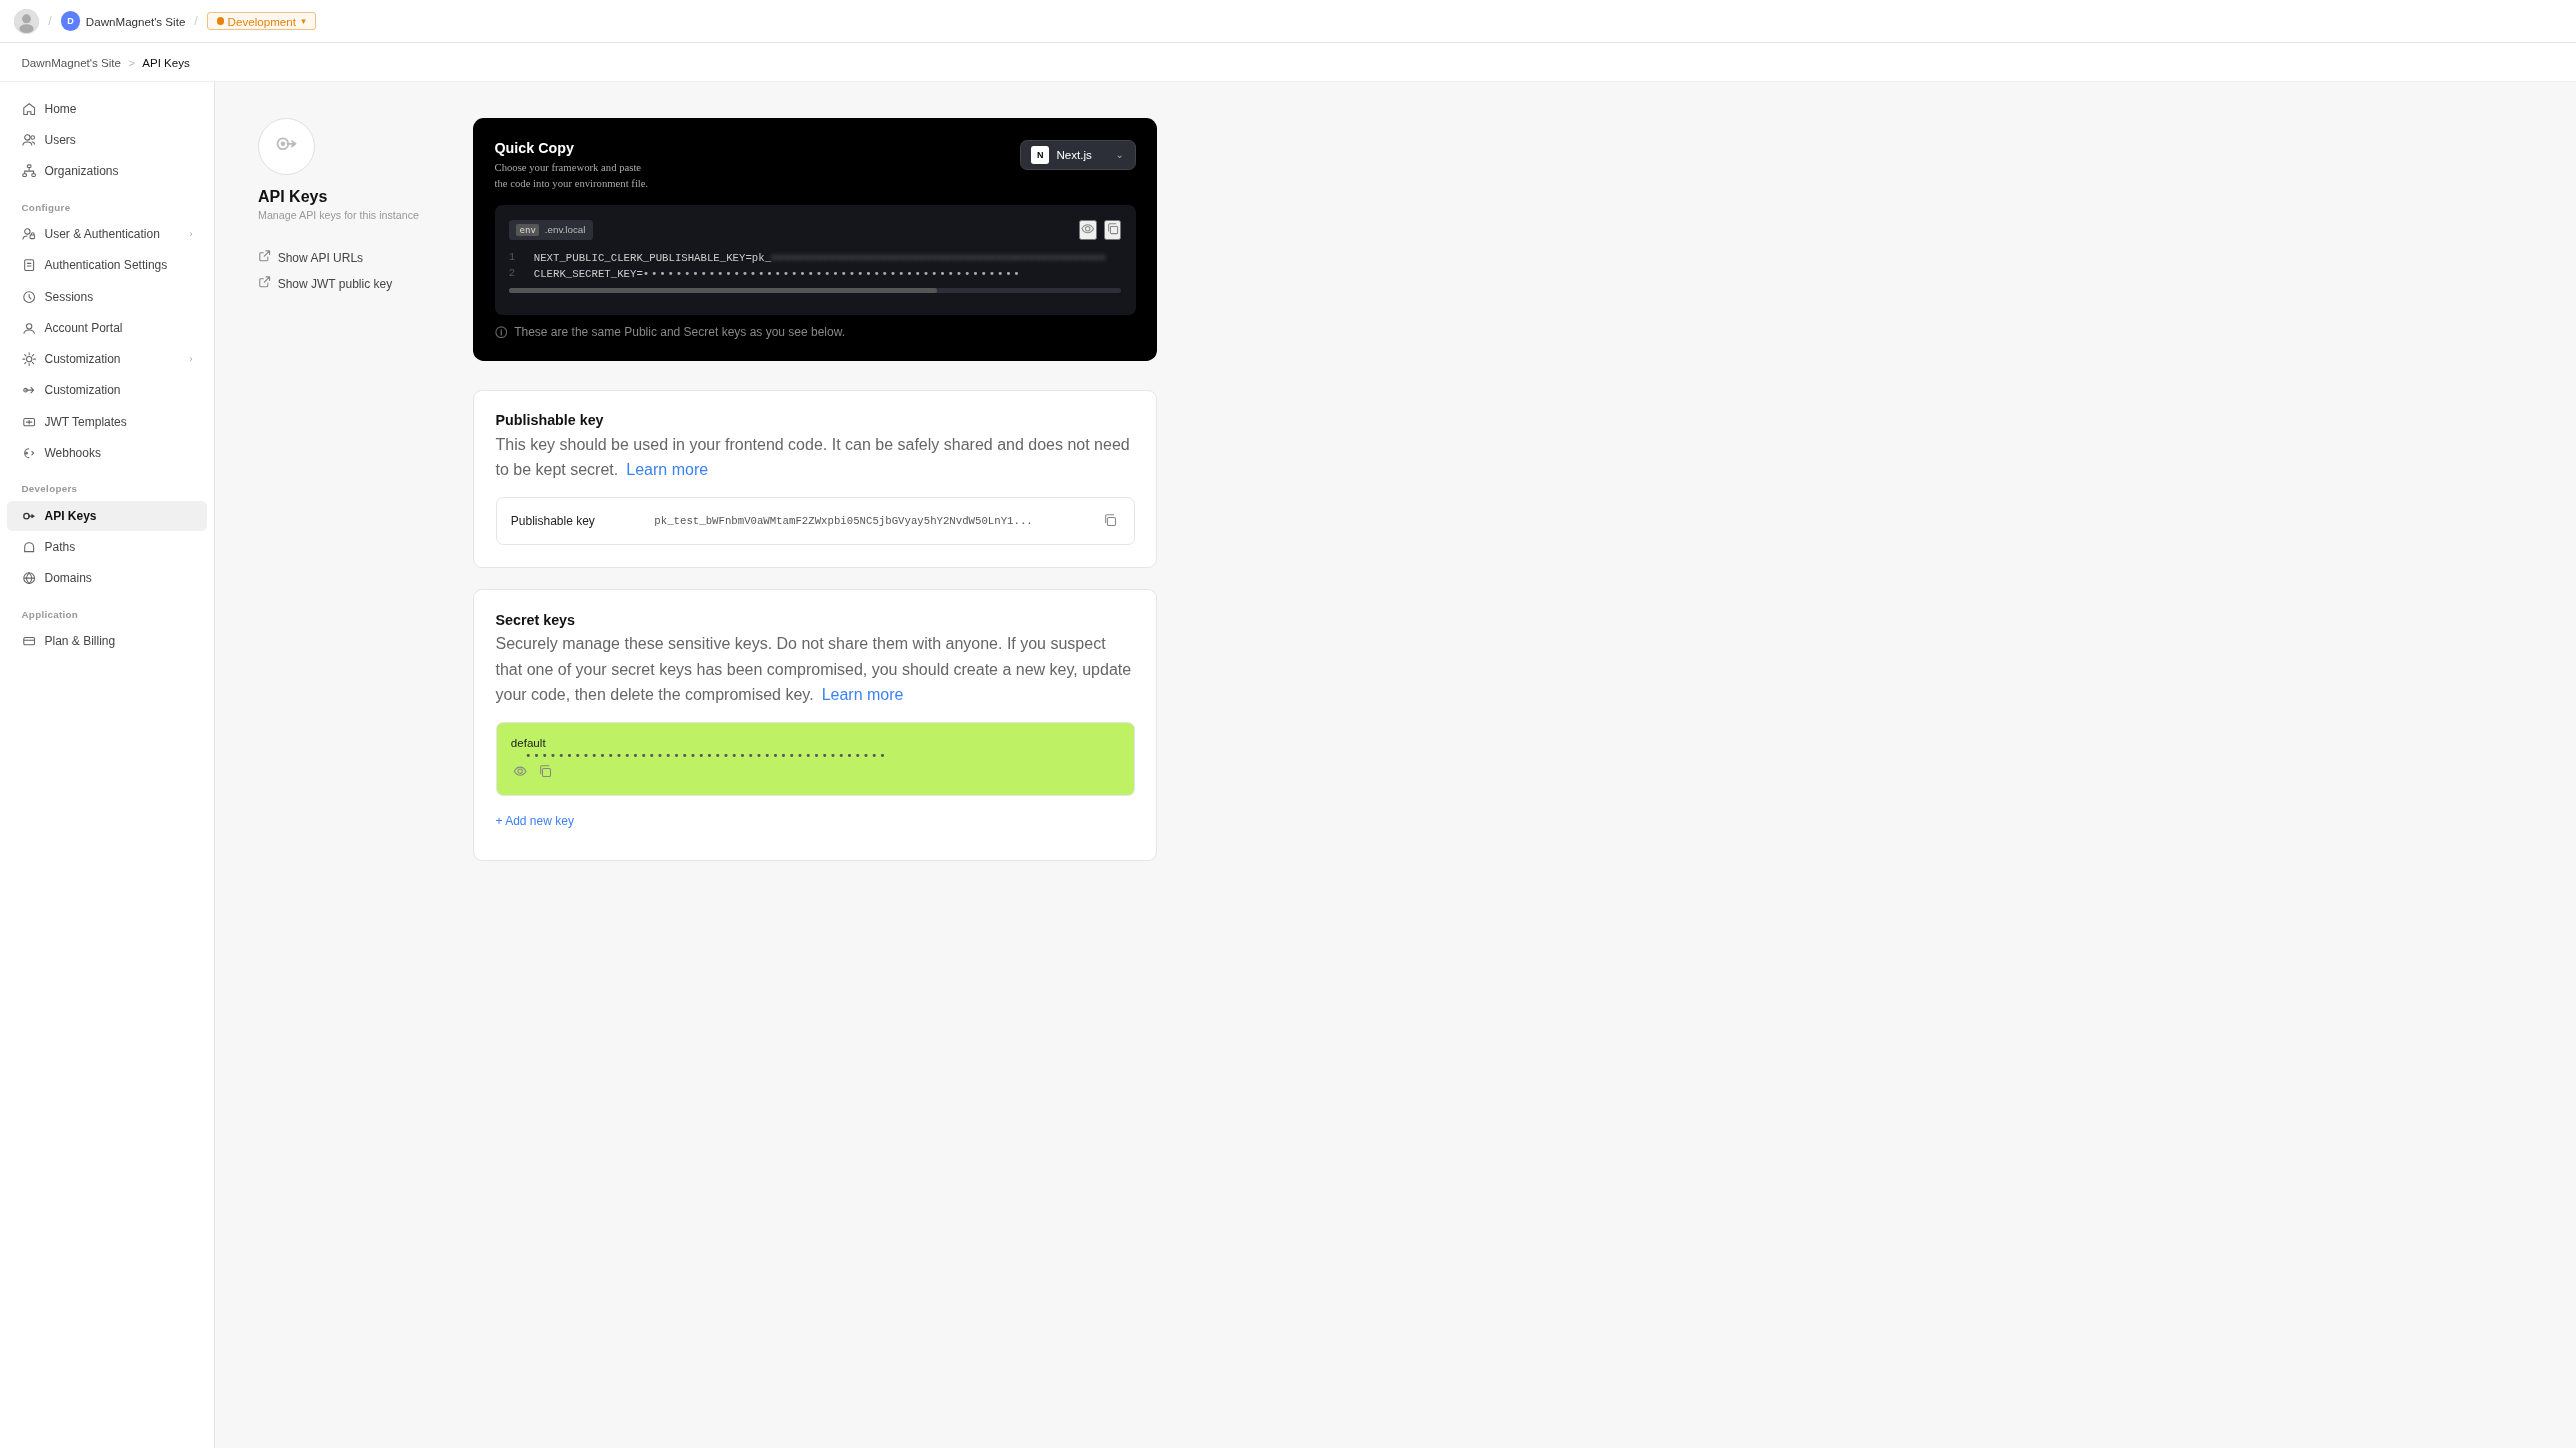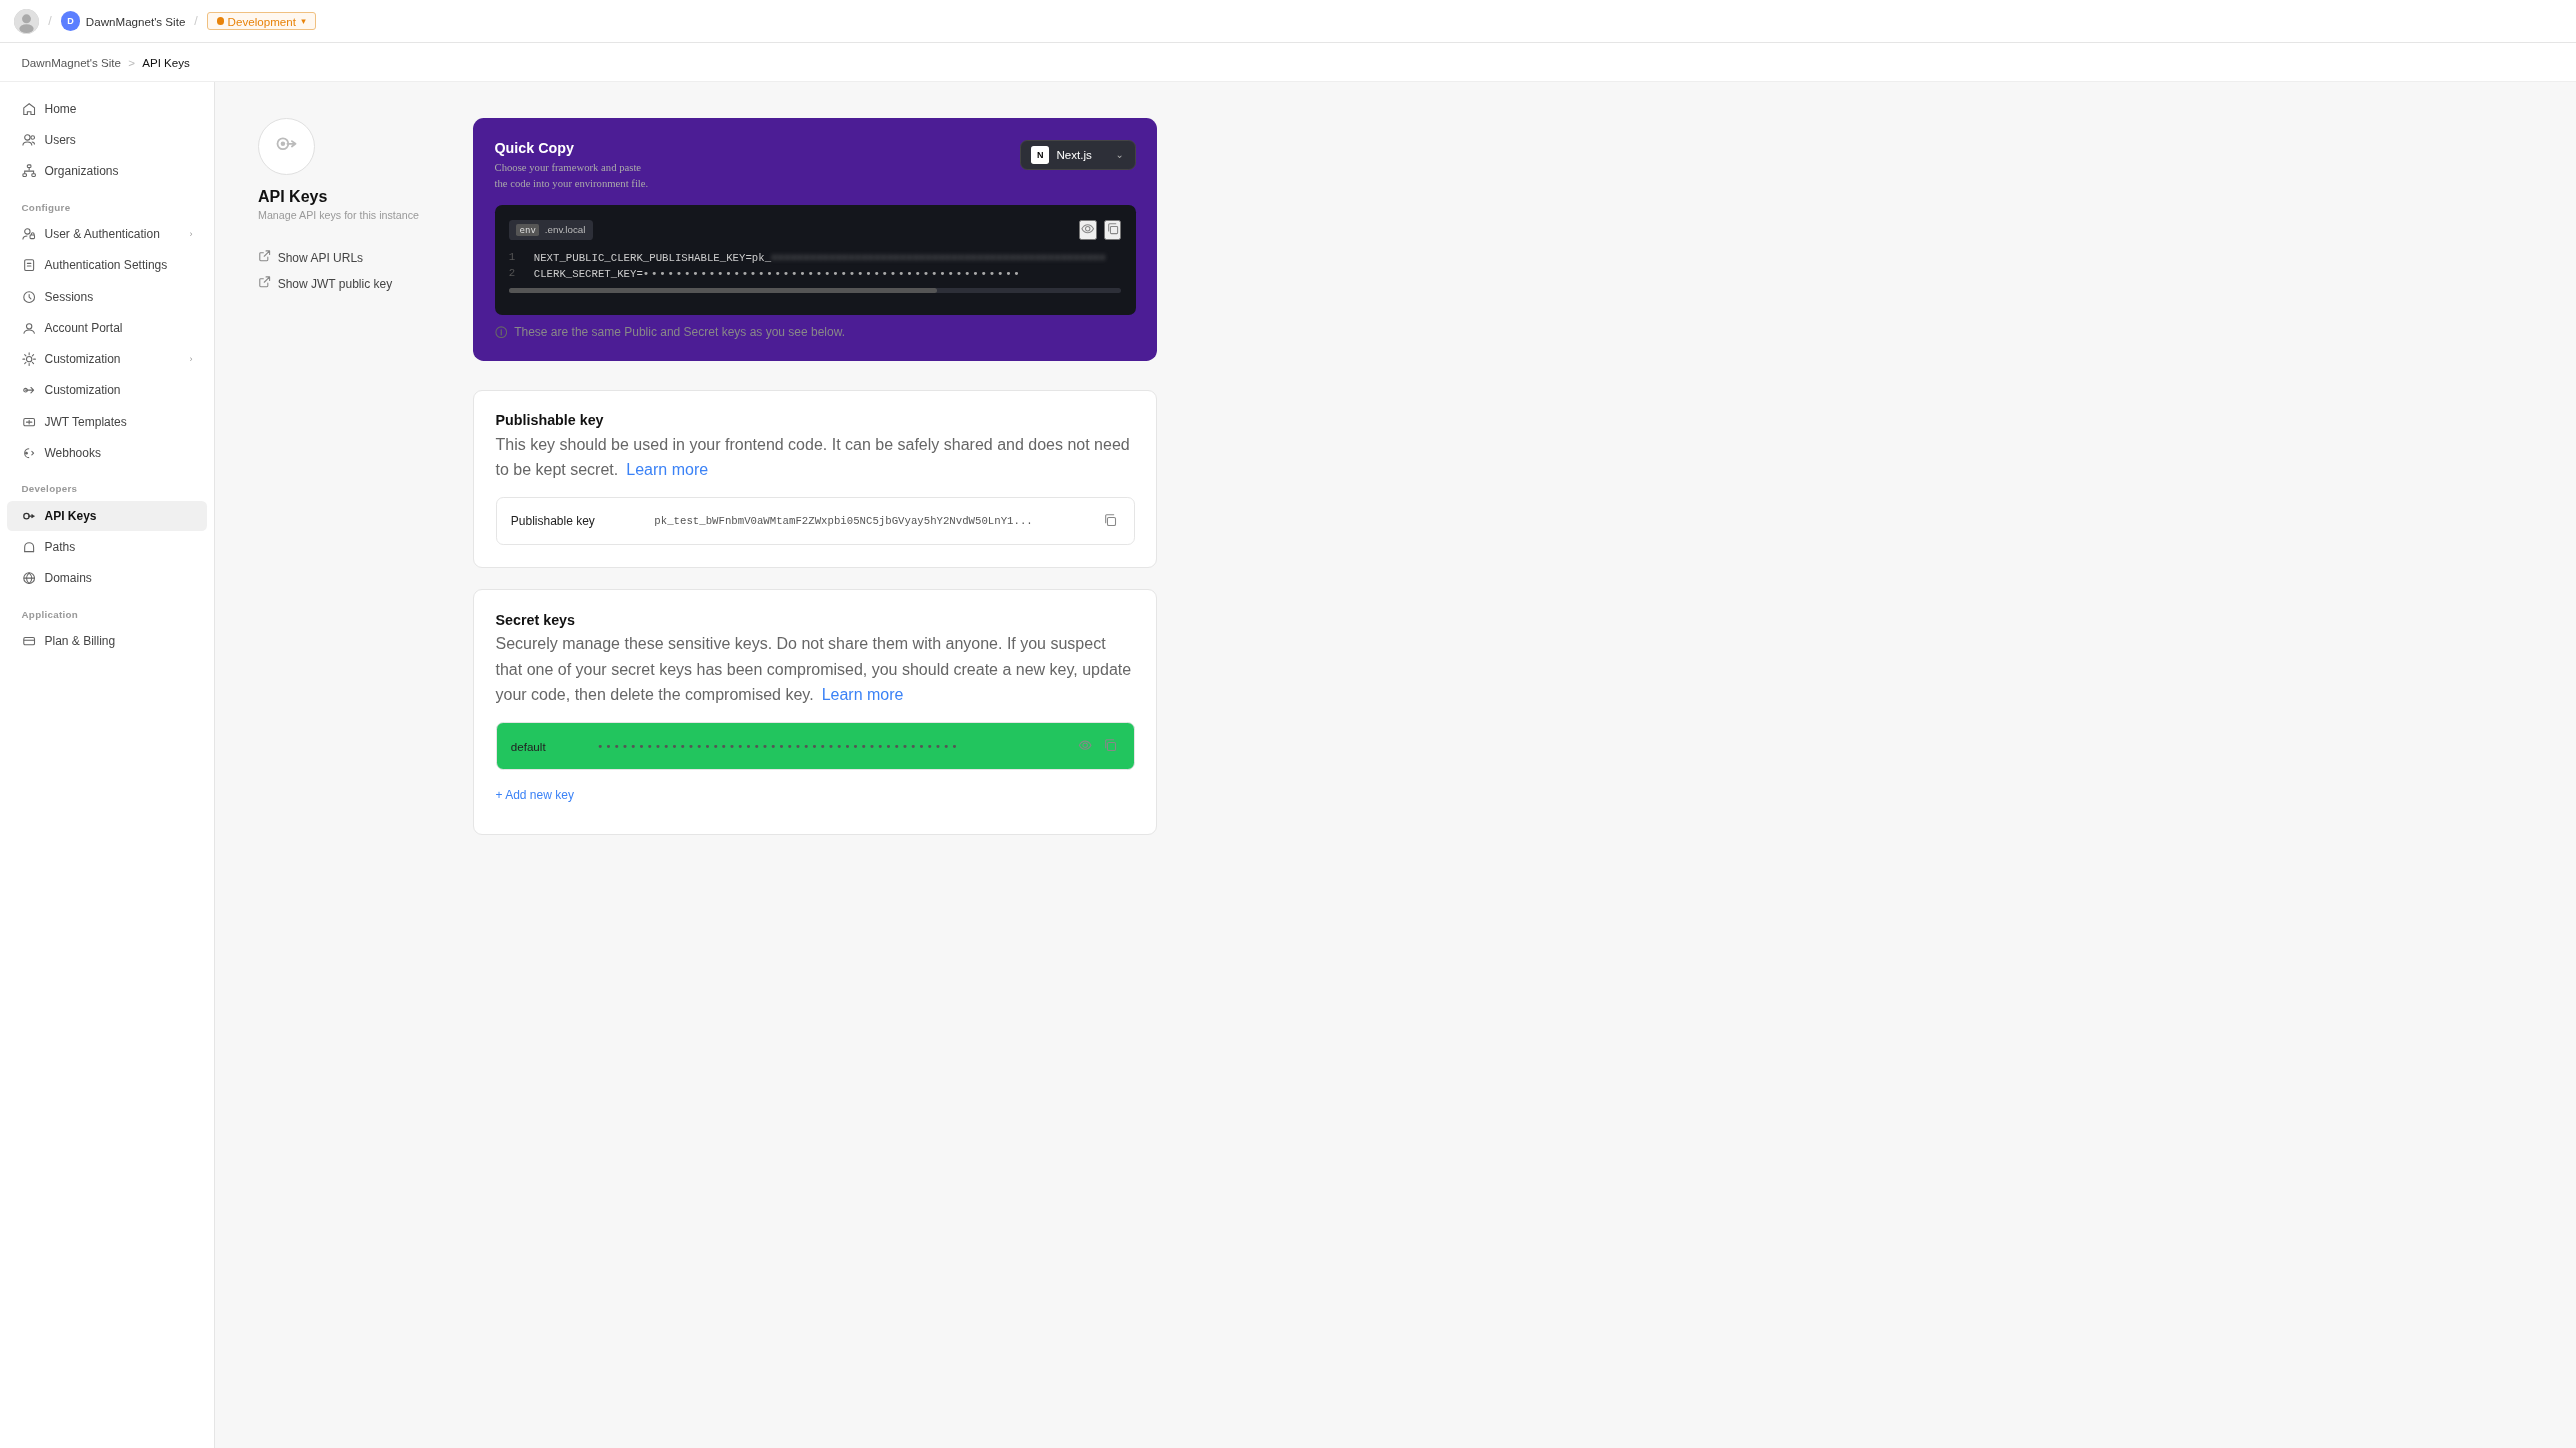--- a/index.html
+++ b/index.html
@@ -75,21 +75,21 @@
     
     .action-links { display: flex; flex-direction: column; gap: 10.7px; margin-top: 18px; }
     .action-link {
       display: flex; align-items: center; gap: 7.2px; color: #444; font-size: 12px;
       cursor: pointer; text-decoration: none;
     }
     .action-link .link-icon { color: #888; font-size: 12.5px; }
 
     
     .quick-copy-card {
-      background: #4c1d95; border-radius: 10.7px; padding: 21.5px; color: #fff;
+      background: #000000; border-radius: 10.7px; padding: 21.5px; color: #fff;
       margin-bottom: 29px; min-height: 233px;
     }
     .qc-header { display: flex; align-items: flex-start; justify-content: space-between; margin-bottom: 14.3px; }
     .qc-title { font-size: 14.3px; font-weight: 700; color: #fff; }
     .qc-subtitle { font-size: 10.7px; color: #aaa; margin-top: 3.6px; line-height: 1.5; font-family: Liberation Serif, serif; }
     .framework-select {
       display: flex; align-items: center; gap: 7.2px; background: #2d2f38;
       border: 0.9px solid #444; border-radius: 7.2px; padding: 5.4px 10.7px; cursor: pointer;
       color: #fff; font-size: 11.6px; min-width: 116px; justify-content: space-between;
     }
@@ -142,21 +142,21 @@
       font-family: 'Courier New', monospace; font-size: 10.7px; color: #555;
       max-width: 448px; overflow: hidden; text-overflow: ellipsis; white-space: nowrap;
       flex: 1; padding: 0 14.3px;
     }
     .key-actions { display: flex; gap: 7.2px; }
     .key-action-btn { color: #888; cursor: pointer; font-size: 13.4px; background: none; border: none; padding: 1.8px; }
 
     
     .secret-key-row {
       border: 0.9px solid #e5e5e5; border-radius: 7.2px; padding: 12.5px 14.3px;
-      display: flex; align-items: center; justify-content: space-between; background: #22c55e;
+      display: flex; justify-content: space-between; background: #bef264; flex-direction: column;
     }
     .secret-label { font-size: 11.6px; font-weight: 500; color: #222; min-width: 72px; }
     .secret-dots {
       font-family: monospace; letter-spacing: 1.8px; color: #555; font-size: 10.7px;
       flex: 1; padding: 0 14.3px; overflow: hidden; white-space: nowrap;
     }
 
     
     .add-key-btn {
       display: flex; align-items: center; gap: 5.4px; color: #3b82f6;

